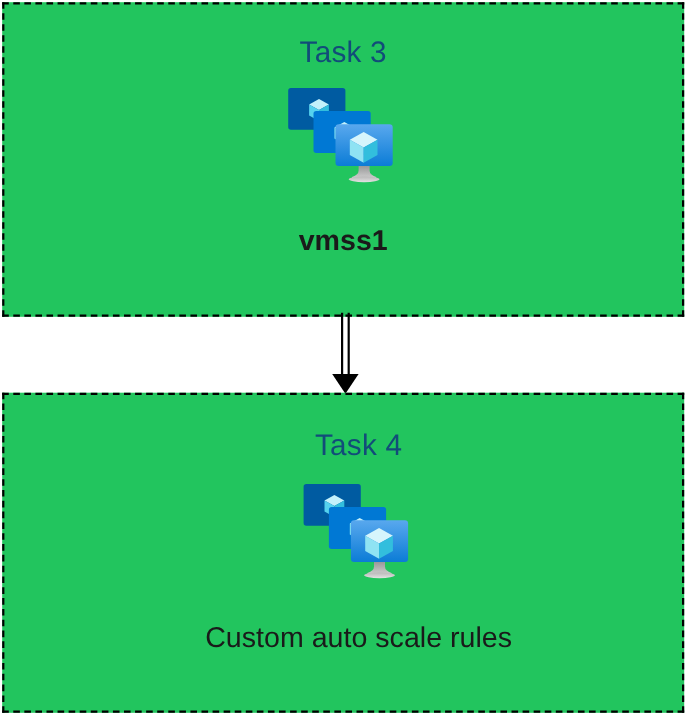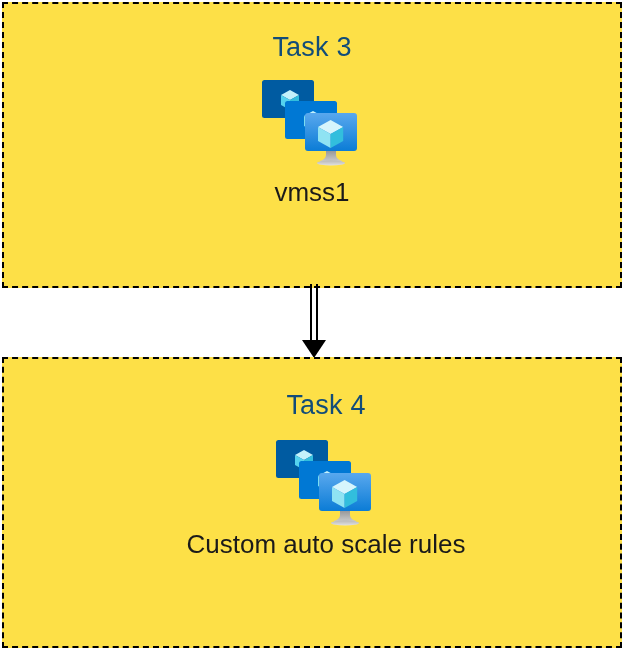--- a/index.html
+++ b/index.html
@@ -21,21 +21,21 @@
     left: 0;
     top: 0;
     width: 628px;
     height: 654px;
   }
 
   .task-box {
     position: absolute;
     left: 2px;
     width: 620px;
-    background: #fde047;
+    background: #22c55e;
     border: 2px dashed #000000;
     box-sizing: border-box;
     display: flex;
     flex-direction: column;
     align-items: center;
   }
 
   #box-task3 {
     top: 2px;
     height: 286px;
@@ -69,22 +69,22 @@
 
   .caption-block {
     text-align: center;
     color: #1A1A1A;
     font-size: 26px;
     line-height: 32px;
     font-weight: 400;
     white-space: nowrap;
   }
 
-  #box-task3 .caption-block { margin-top: 8px; }
-  #box-task4 .caption-block { }
+  #box-task3 .caption-block { margin-top: 34px; font-weight: bold; }
+  #box-task4 .caption-block { margin-top: 35px; }
 
   #connector-arrow {
     position: absolute;
     left: 294px;
     top: 284px;
     width: 40px;
     height: 76px;
   }
 </style>
 </head>

